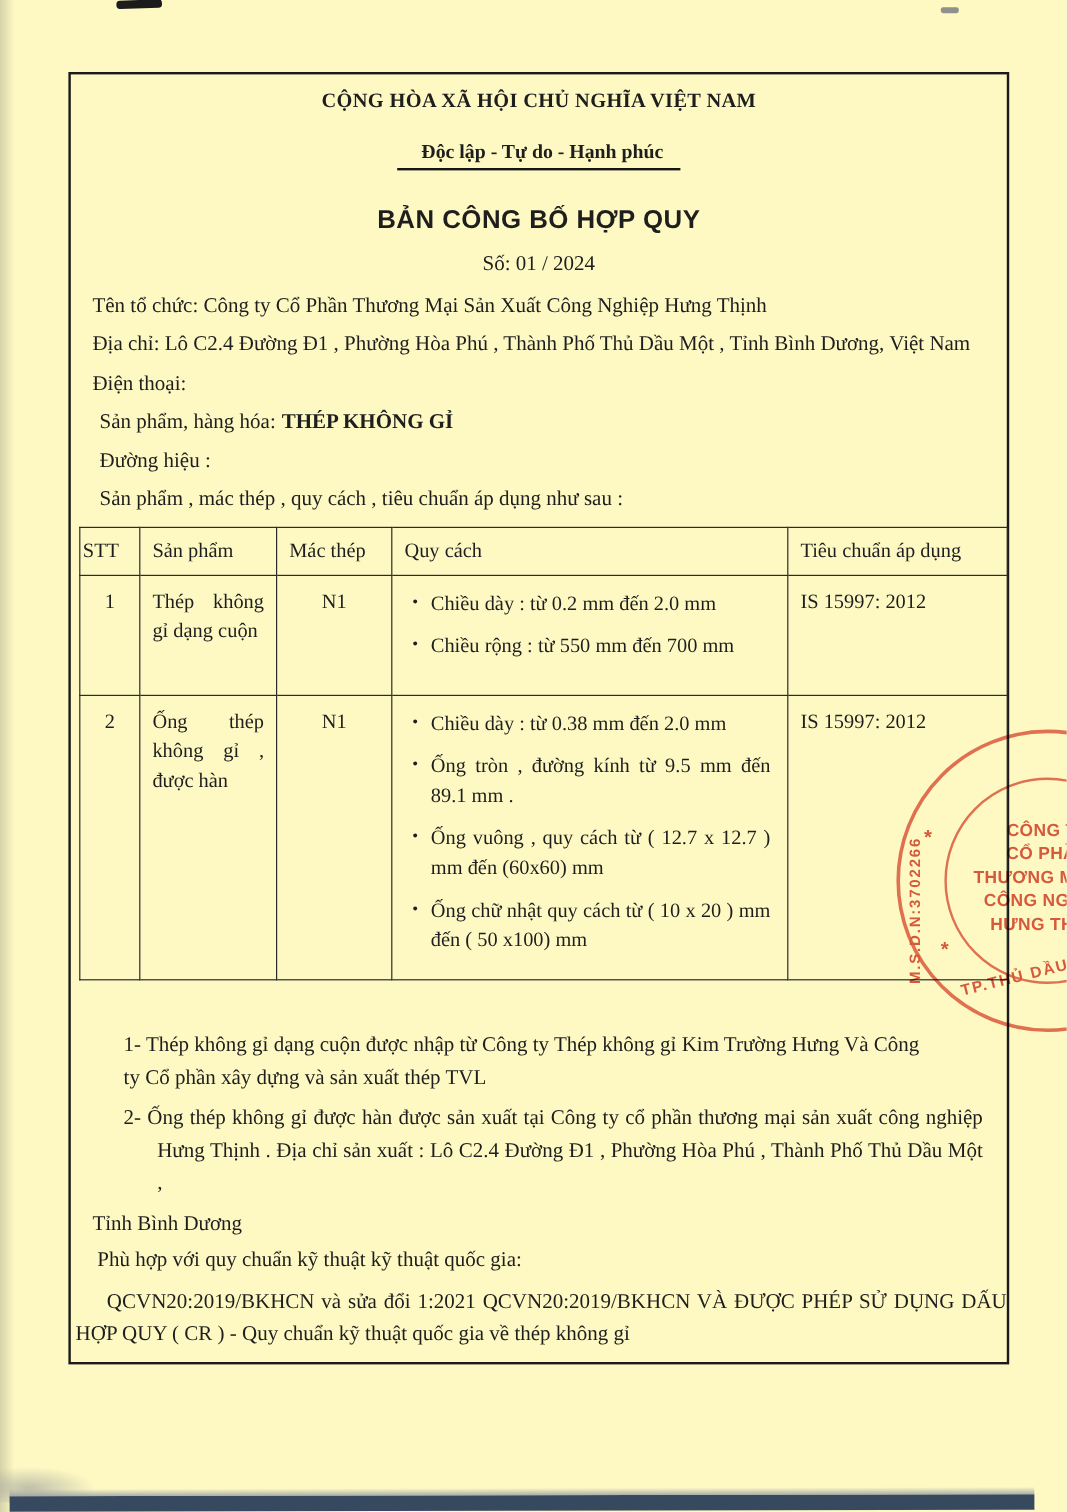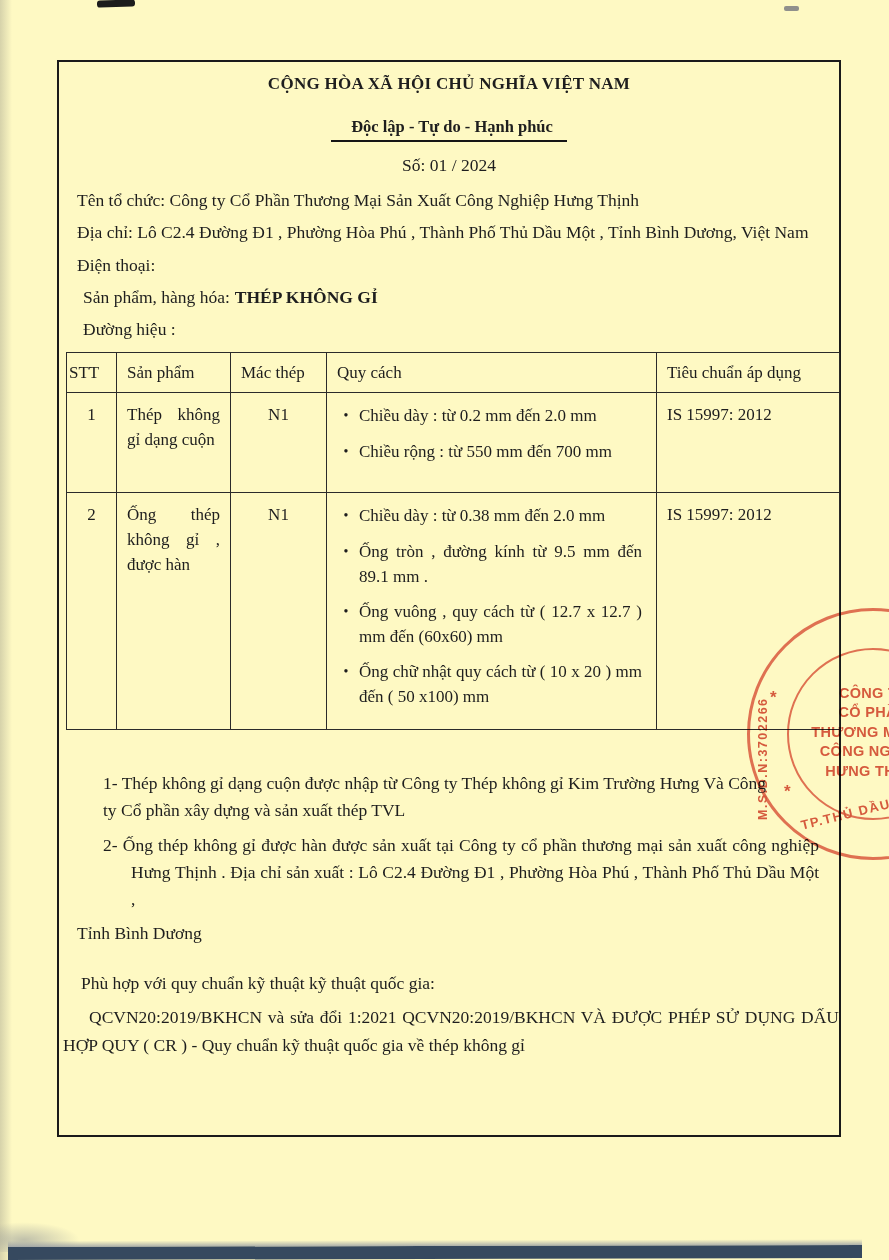--- a/index.html
+++ b/index.html
@@ -49,21 +49,21 @@
   .c-spec { padding:8px 10px 4px 6px !important; }
   .bullet { display:flex; margin:3px 0 11px; }
   .bullet .dot { flex:none; width:26px; text-align:center; font-size:14px; line-height:1.7; }
   .bullet .txt { flex:1; text-align:justify; padding-right:4px; }
 
   
   .notes { margin-top:40px; padding-left:26px; font-size:17.5px; line-height:1.55; }
   .note1 { width:668px; }
   .note2 { margin-top:7px; width:716px; padding-left:28px; text-indent:-28px; text-align:justify; }
   .p-province { margin-top:7px; }
-  .p-conform { margin-top:24px; padding-left:4px; }
+  .p-conform { margin-top:4px; padding-left:4px; }
   .p-reg { margin-top:8px; margin-left:-14px; width:776px; text-align:justify; text-indent:26px; font-size:17.5px; line-height:1.55; }
 
   
   .stamp { position:absolute; left:0; top:0; width:889px; height:1260px; pointer-events:none;
     mix-blend-mode:multiply; opacity:.9; z-index:4; color:#d24a3c; font-family:"Liberation Sans", sans-serif; }
   .ring-outer { position:absolute; left:747px; top:608px; width:252px; height:252px;
     border:3.5px solid rgba(214,73,60,.85); border-radius:50%; }
   .ring-inner { position:absolute; left:787px; top:648px; width:172px; height:172px;
     border:2.5px solid rgba(214,73,60,.85); border-radius:50%; }
   .stamp-center { position:absolute; left:789px; top:684px; width:168px; text-align:center;
@@ -84,27 +84,29 @@
   <div class="mark-a"></div>
   <div class="mark-b"></div>
 
   <div class="frame">
 
     <div class="nat-header">
       <div class="nat-line1">CỘNG HÒA XÃ HỘI CHỦ NGHĨA VIỆT NAM</div><br>
       <div class="nat-line2">Độc lập - Tự do - Hạnh phúc</div>
     </div>
 
+    <div class="doc-title">BẢN CÔNG BỐ HỢP QUY</div>
     <div class="doc-number">Số: 01 / 2024</div>
 
     <p class="body-p p-org">Tên tổ chức: Công ty Cổ Phần Thương Mại Sản Xuất Công Nghiệp Hưng Thịnh</p>
     <p class="body-p">Địa chỉ: Lô C2.4 Đường Đ1 , Phường Hòa Phú , Thành Phố Thủ Dầu Một , Tỉnh Bình Dương, Việt Nam</p>
     <p class="body-p">Điện thoại:</p>
     <p class="body-p indent1"><span>Sản phẩm, hàng hóa:</span><span class="product-name">THÉP KHÔNG GỈ</span></p>
     <p class="body-p indent1">Đường hiệu :</p>
+    <p class="body-p indent1">Sản phẩm , mác thép , quy cách , tiêu chuẩn áp dụng như sau :</p>
 
     <table class="spec-table">
       <colgroup>
         <col style="width:50px">
           <col style="width:114px">
           <col style="width:96px">
           <col style="width:330px">
           <col style="width:183px">
       </colgroup>
       <thead>

